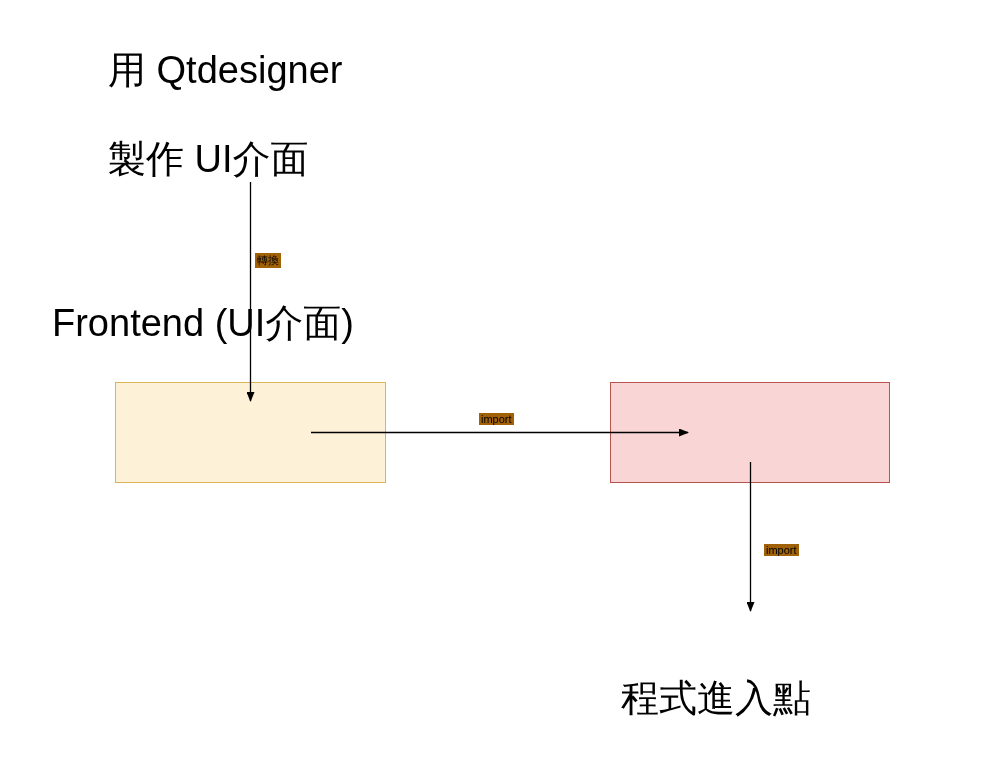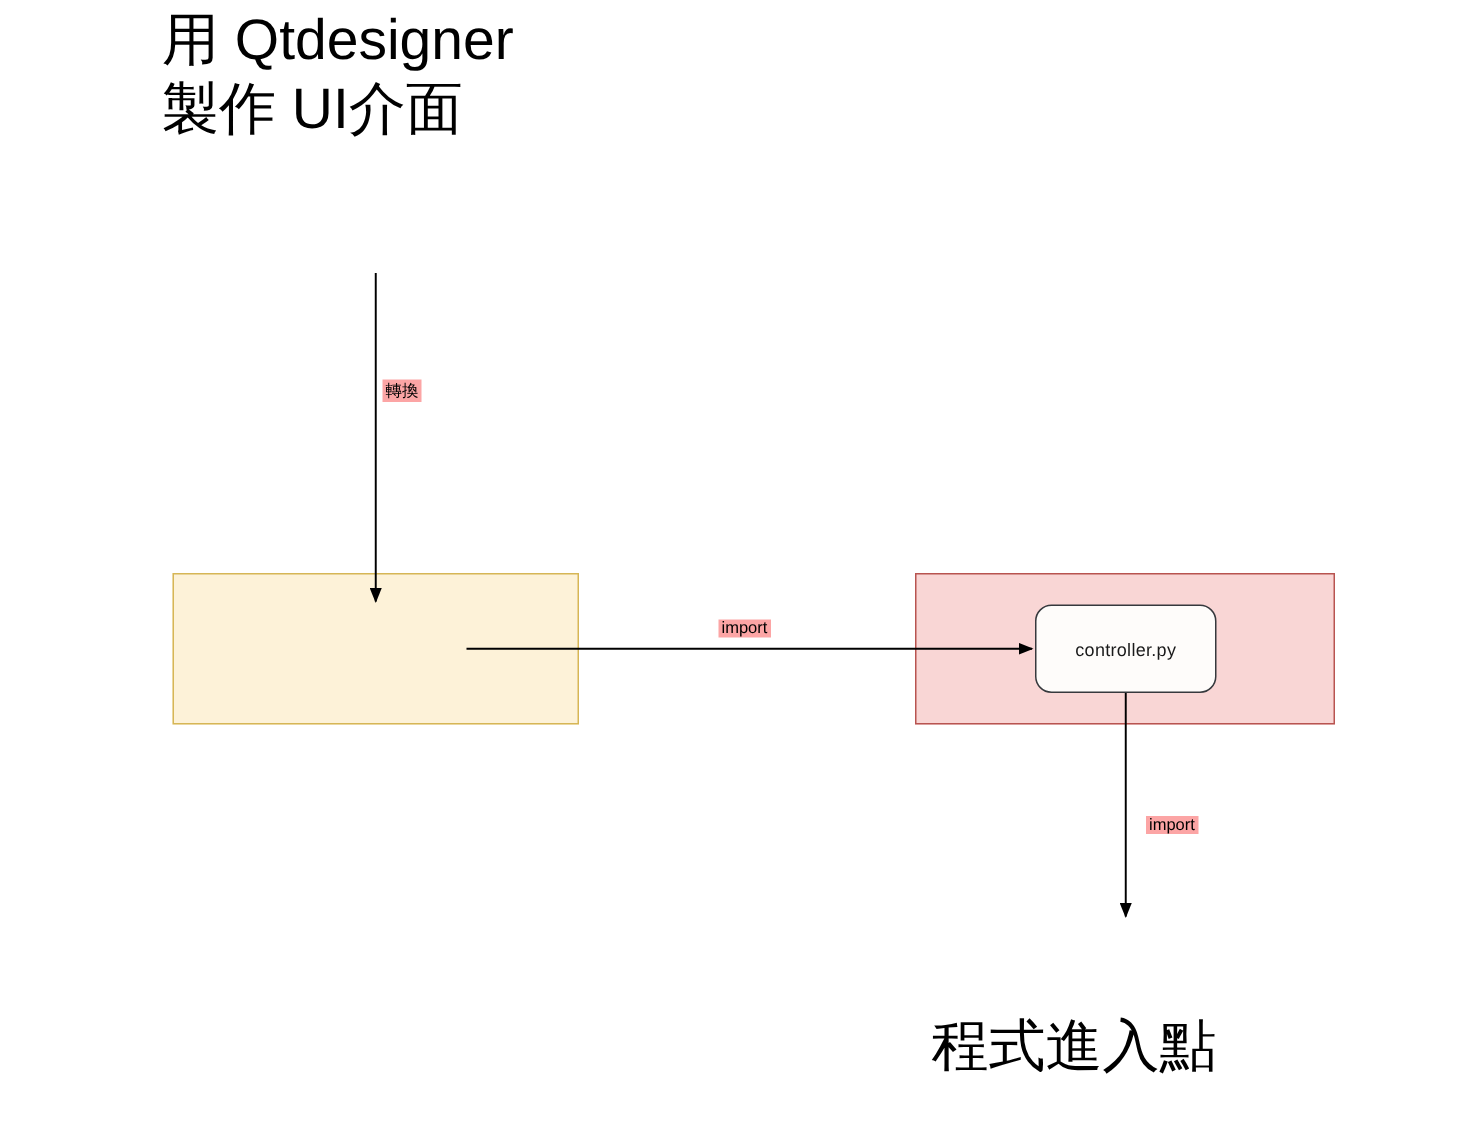--- a/index.html
+++ b/index.html
@@ -26,21 +26,21 @@
     line-height: 46px;
     color: #000000;
     white-space: nowrap;
     font-weight: 400;
   }
   #title-block {
     left: 108px;
     top: 4px;
     text-align: left;
   }
-  #title-block .line { display: block; }
+  #title-block .line { display: block; margin-top: 43px; }
   #frontend-heading { left: 52px;  top: 300px; }
   #backend-heading  { left: 585px; top: 300px; }
   #entry-caption    { left: 621px; top: 675px; text-align: center; }
 
   
   .group-box {
     position: absolute;
     box-sizing: border-box;
   }
   #frontend-group {
@@ -77,21 +77,21 @@
   #node-ui-ui      { left: 190px; top: 123px; width: 121px; height: 59px; }
   #node-ui-py      { left: 190px; top: 403px; width: 121px; height: 59px; }
   #node-controller { left: 690px; top: 403px; width: 121px; height: 59px; }
   #node-start      { left: 690px; top: 613px; width: 121px; height: 59px; }
 
   
   .edge-label {
     position: absolute;
     font-size: 11px;
     color: #000000;
-    background: #fca5a5;
+    background: #a16207;
     padding: 0 2px;
     white-space: nowrap;
   }
   #label-convert  { left: 255px; top: 253px; }
   #label-import-1 { left: 479px; top: 413px; }
   #label-import-2 { left: 764px; top: 544px; }
 
   
   #connectors {
     position: absolute;
@@ -105,41 +105,39 @@
 </head>
 <body>
 
 <div id="canvas">
 
   <div class="heading" id="title-block">
     <span class="line">用 Qtdesigner</span>
     <span class="line">製作 UI介面</span>
   </div>
 
+  <div class="heading" id="frontend-heading">Frontend (UI介面)</div>
 
   <div class="group-box" id="frontend-group"></div>
   <div class="group-box" id="backend-group"></div>
 
   <svg id="connectors" width="986" height="763" viewBox="0 0 986 763" xmlns="http://www.w3.org/2000/svg">
     <defs>
       <marker id="arrowhead" markerWidth="10" markerHeight="8" refX="9" refY="4" orient="auto" markerUnits="userSpaceOnUse">
         <path d="M0,0 L10,4 L0,8 z" fill="#000000"></path>
       </marker>
     </defs>
 
     <line x1="250.5" y1="182" x2="250.5" y2="401" stroke="#000000" stroke-width="1.3" marker-end="url(#arrowhead)"></line>
 
     <line x1="311" y1="432.5" x2="688" y2="432.5" stroke="#000000" stroke-width="1.3" marker-end="url(#arrowhead)"></line>
 
     <line x1="750.5" y1="462" x2="750.5" y2="611" stroke="#000000" stroke-width="1.3" marker-end="url(#arrowhead)"></line>
   </svg>
 
-  <div class="node" id="node-controller">
-    <span>controller.py</span>
-  </div>
 
   <div class="edge-label" id="label-convert">轉換</div>
   <div class="edge-label" id="label-import-1">import</div>
   <div class="edge-label" id="label-import-2">import</div>
 
   <div class="heading" id="entry-caption">程式進入點</div>
 
 </div>
 
 </body></html>

